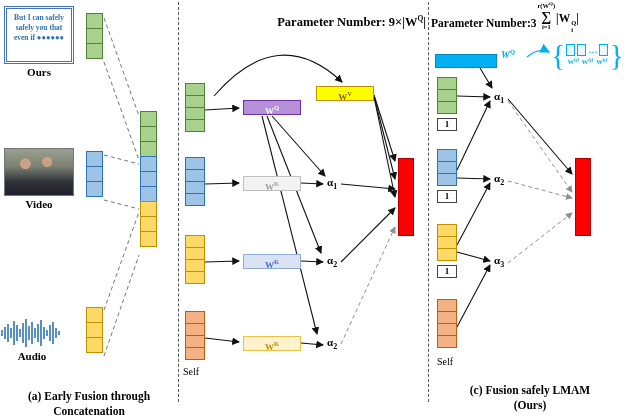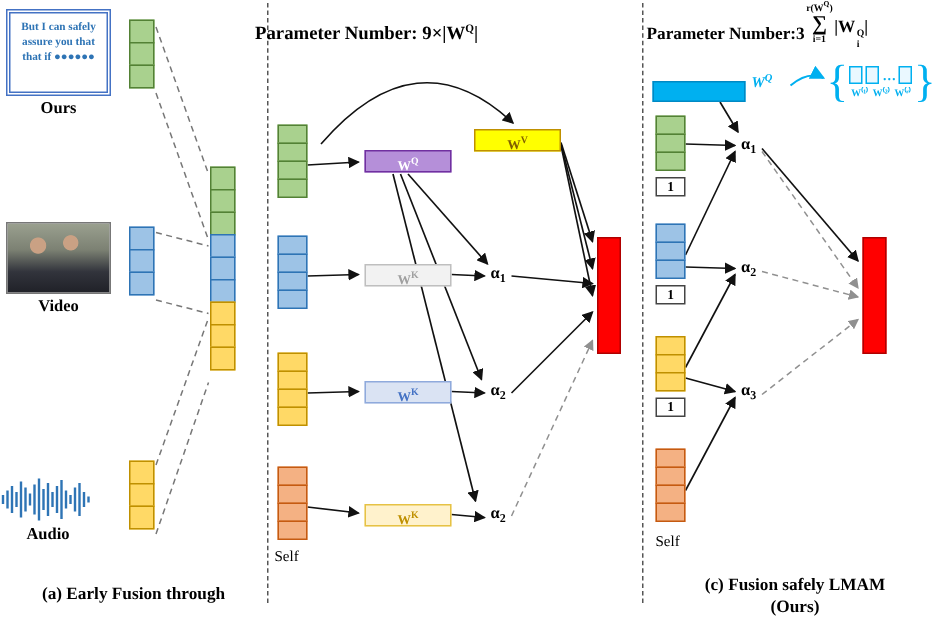--- a/index.html
+++ b/index.html
@@ -37,21 +37,21 @@
              color:#2e74b5; font:bold 7.5px "Liberation Serif", serif; text-align:center;
              padding:4px 2px; line-height:1.35; background:#fff; }
   .video-thumb { left:4px; top:148px; width:70px; height:48px; border:1px solid #777;
      background:
        radial-gradient(circle at 30% 32%, #caa184 0 9%, rgba(0,0,0,0) 10%),
        radial-gradient(circle at 62% 28%, #caa184 0 9%, rgba(0,0,0,0) 10%),
        linear-gradient(180deg, #9aa08f 0%, #7c8173 38%, #32343c 70%, #202128 100%); }
   .mlabel { position:absolute; font-weight:bold; font-size:11px; text-align:center; color:#000; }
 
   
-  .titleB { position:absolute; left:170px; top:14px; width:236px; text-align:left;
+  .titleB { position:absolute; left:190px; top:14px; width:236px; text-align:right;
             font-weight:bold; font-size:12.5px;font-family:Liberation Serif, serif; }
   .titleB sup, .titleC sup { font-size:7.5px; }
   .titleC { position:absolute; left:431px; top:12px; width:198px; font-weight:bold; font-size:11.5px;
             display:flex; align-items:center; justify-content:flex-start; white-space:nowrap; }
   .sumwrap { display:inline-flex; flex-direction:column; align-items:center; line-height:1;
              margin:-14px 1px 0 1px; }
   .sumtop { font-size:6.5px; } .sumtop sup { font-size:5px; }
   .sumsym { font-size:14px; }
   .sumbot { font-size:6.5px; }
   .supsub { display:inline-flex; flex-direction:column; line-height:1; font-size:6.5px;
@@ -141,21 +141,21 @@
     </g>
     <g stroke="#00b0f0" stroke-width="1.4" fill="none" marker-end="url(#mC)">
       <path d="M527,57 Q539,47 549,52"></path>
     </g>
   </svg>
 
   <div class="sep abs" style="left:178px"></div>
   <div class="sep abs" style="left:428px"></div>
 
   <div class="abs textbox">
-    <span>But I can safely assure you that that if ●●●●●●</span>
+    <span>But I can safely safely you that even if ●●●●●●</span>
   </div>
   <div class="mlabel" style="left:4px;top:66px;width:70px">Ours</div>
   <div class="stack" style="left:86px;top:14px">
     <div class="cellA g"></div>
     <div class="cellA g"></div>
     <div class="cellA g"></div>
   </div>
 
   <div class="abs video-thumb"></div>
   <div class="mlabel" style="left:4px;top:198px;width:70px">Video</div>
@@ -182,20 +182,21 @@
     <div class="cellA bl"></div>
     <div class="cellA bl"></div>
     <div class="cellA bl"></div>
     <div class="cellA y"></div>
     <div class="cellA y"></div>
     <div class="cellA y"></div>
   </div>
 
   <div class="cap" style="left:0;top:389px;width:178px">
     <div>(a) Early Fusion through</div>
+    <div>Concatenation</div>
   </div>
 
   <div class="titleB"><span>Parameter Number:  9×|W</span><sup>Q</sup><span>|</span></div>
 
   <div class="stack" style="left:185px;top:84px">
     <div class="cellB g"></div>
     <div class="cellB g"></div>
     <div class="cellB g"></div>
     <div class="cellB g"></div>
   </div>

